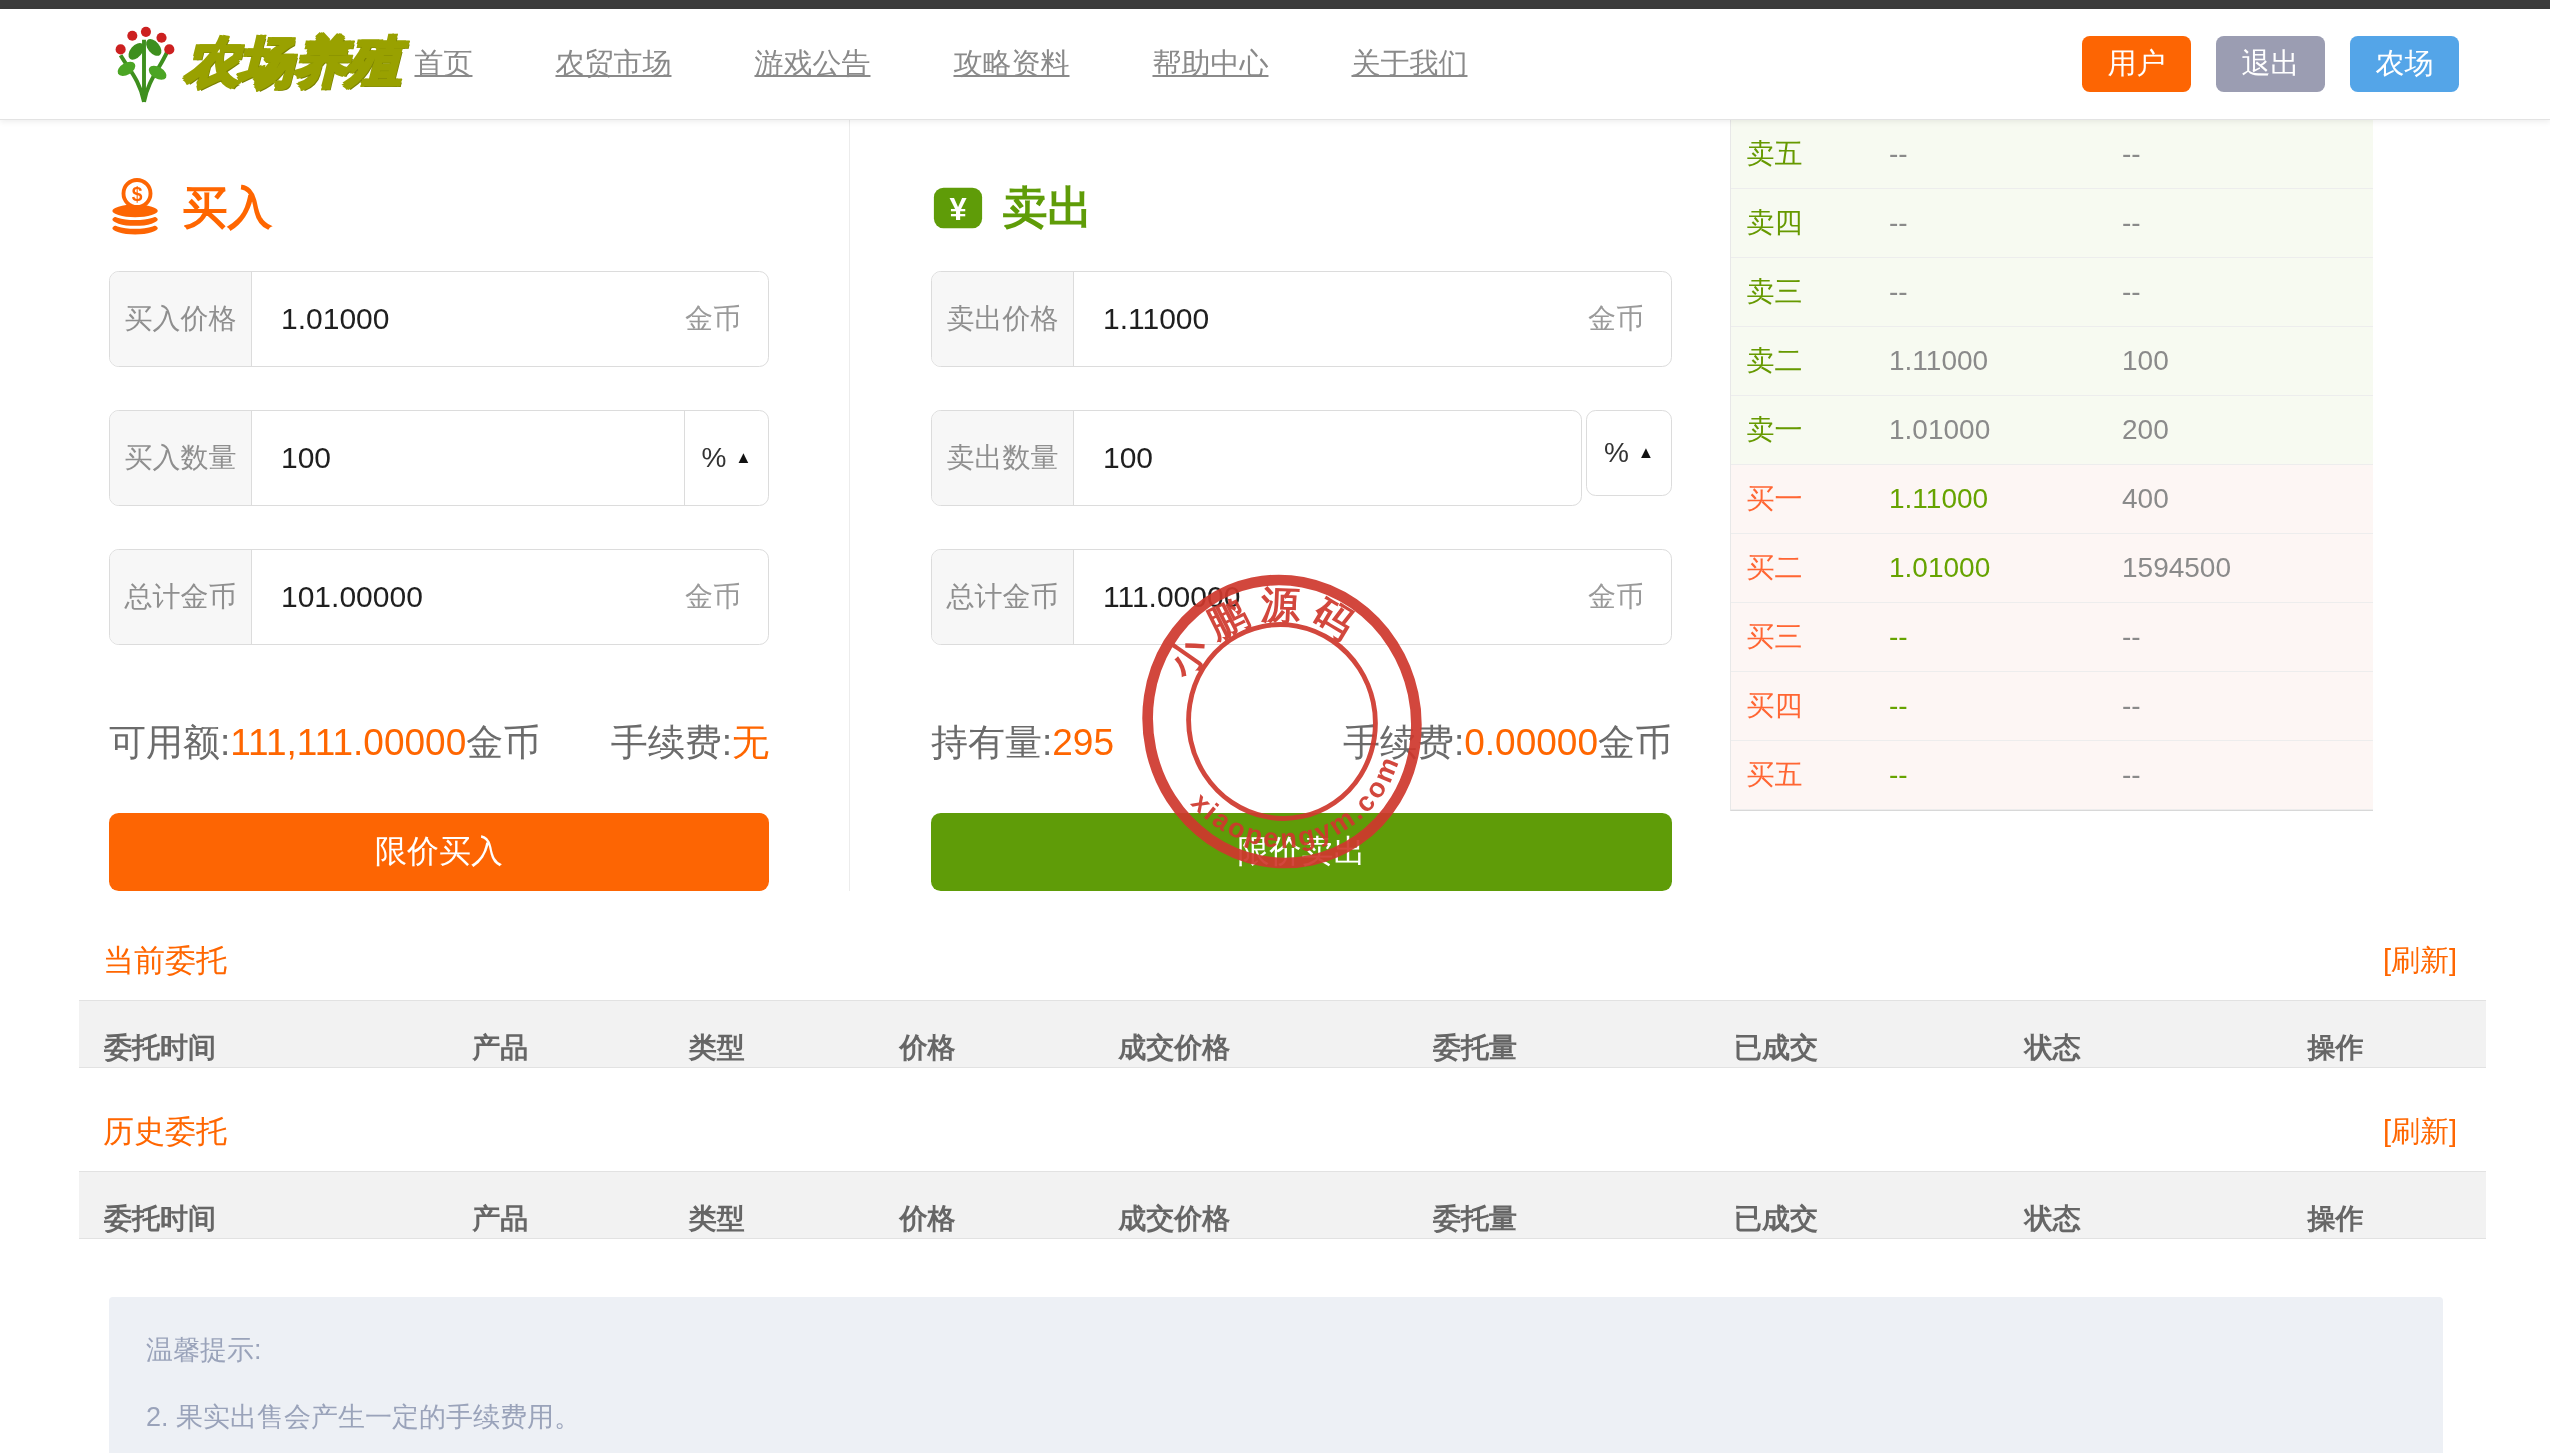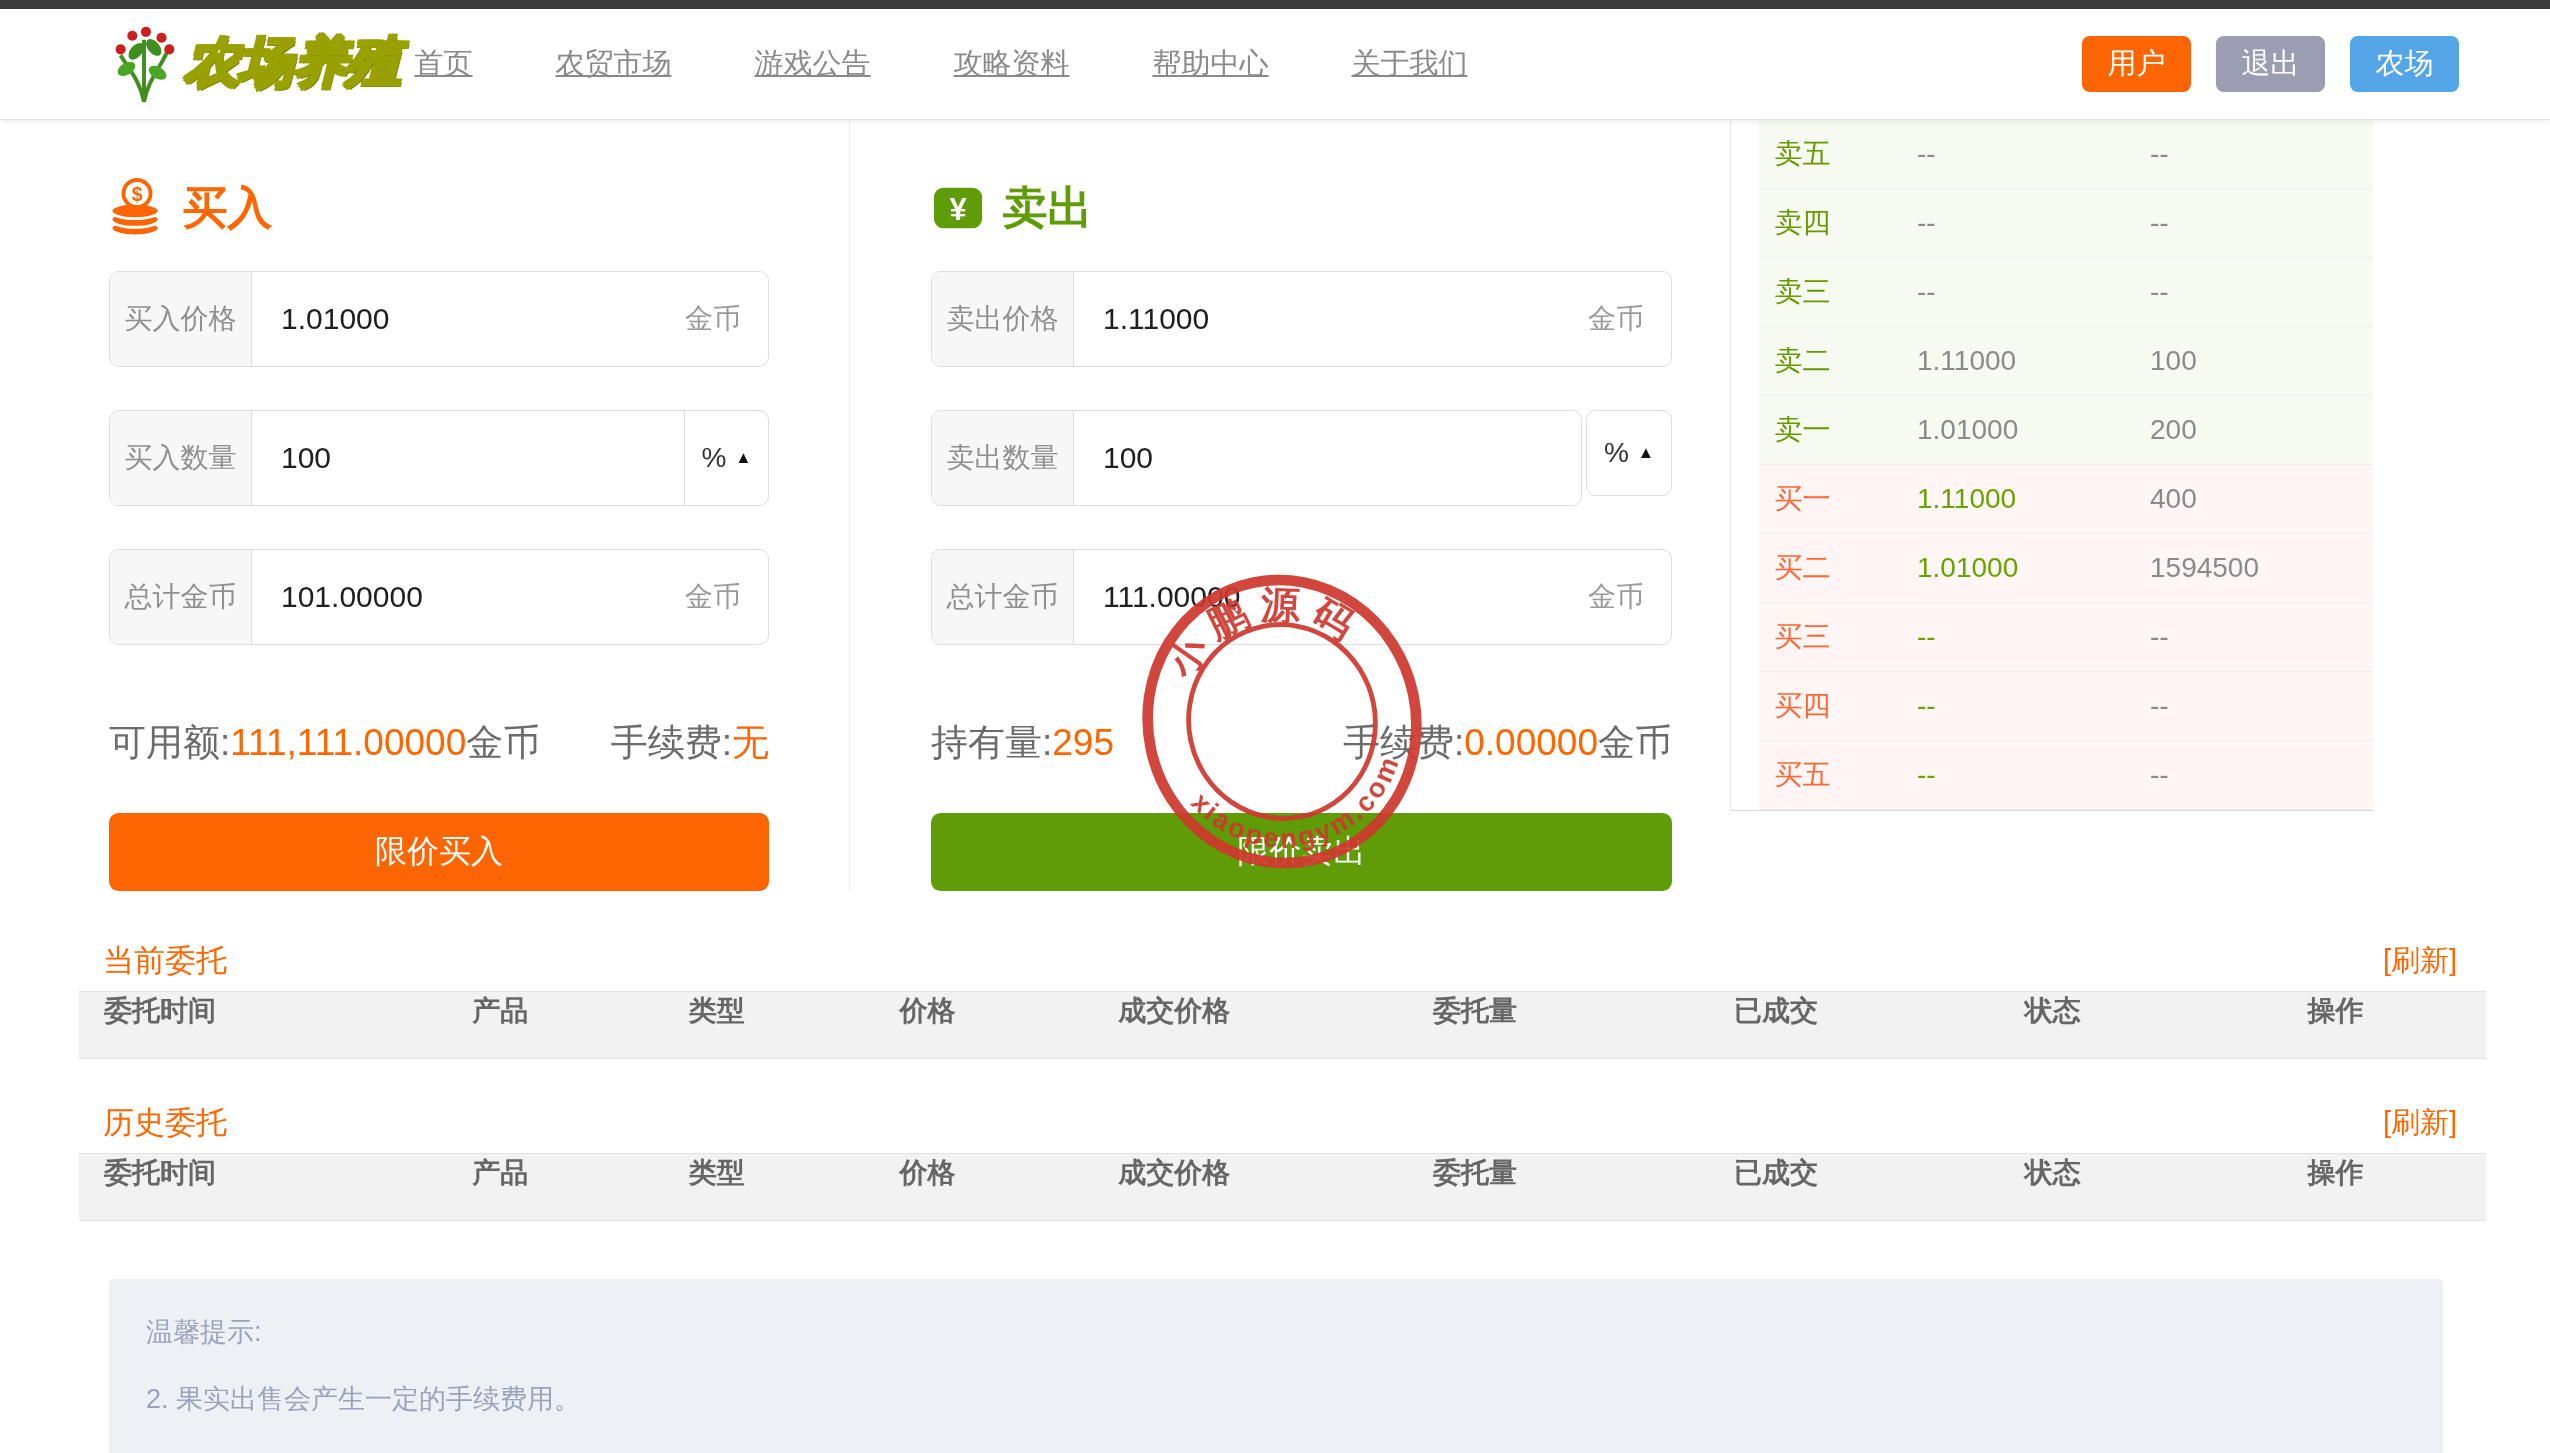--- a/index.html
+++ b/index.html
@@ -58,39 +58,39 @@
 
   .info-row { margin-top:73px; display:flex; justify-content:space-between; font-size:37px; color:#6b6b6b; }
   .orange { color:#ff6600; }
   .submit { margin-top:45px; width:100%; height:78px; border:none; border-radius:9.7px;
     font-size:32px; color:#fff; cursor:pointer; font-family:inherit; }
   .submit.buy { background:#fd6503; }
   .submit.sell { background:#5f9c08; }
 
   
   .ob-row { height:69px; display:flex; align-items:center; border-bottom:1px solid #ededed;
-    font-size:28px; cursor:pointer;margin-left:28px; }
+    font-size:28px; cursor:pointer; }
   .ob-row.sell { background:#f7faf1; }
   .ob-row.buy { background:#fdf6f4; }
   .ob-label { width:158px; padding-left:15.6px; flex:none; }
   .ob-row.sell .ob-label { color:#669900; }
   .ob-row.buy .ob-label { color:#ff6633; }
   .ob-price { width:233px; color:#8a8a8a; flex:none; }
   .ob-row.buy .ob-price { color:#66a300; }
   .ob-amount { color:#8a8a8a; }
 
   
   .orders-section { margin-left:79px; margin-right:64px; }
   .orders-section.current { margin-top:49px; }
   .orders-section.history { margin-top:43px; }
   .orders-head { display:flex; justify-content:space-between; align-items:center; }
   .sec-title { font-size:31px; color:#ff6600; margin-left:24px; font-weight:normal; }
   .refresh { font-size:29px; color:#ff6600; margin-right:29px; cursor:pointer; }
-  .ot-header { margin-top:9px; height:68px; background:#f2f2f2; border-top:1px solid #e2e2e2;
-    border-bottom:1px solid #e2e2e2; display:flex; align-items:flex-start; font-size:28px;
+  .ot-header { margin-top:18px; height:68px; background:#f2f2f2; border-top:1px solid #e2e2e2;
+    border-bottom:1px solid #e2e2e2; display:flex; align-items:flex-end; font-size:28px;
     font-weight:bold; color:#666; }
   .ot-col { text-align:center; }
   .ot-col.c0 { width:13%; text-align:left; padding-left:25px; }
   .ot-col.c1 { width:9%; } .ot-col.c2 { width:9%; } .ot-col.c3 { width:8.5%; }
   .ot-col.c4 { width:12%; } .ot-col.c5 { width:13%; } .ot-col.c6 { width:12%; }
   .ot-col.c7 { width:11%; } .ot-col.c8 { width:12.5%; }
 
   
   .tips { margin:58px 107px 0 109px; background:#edf0f5; border-radius:3.9px;
     padding:35px 37px; color:#9aa3ba; font-size:27px; }

